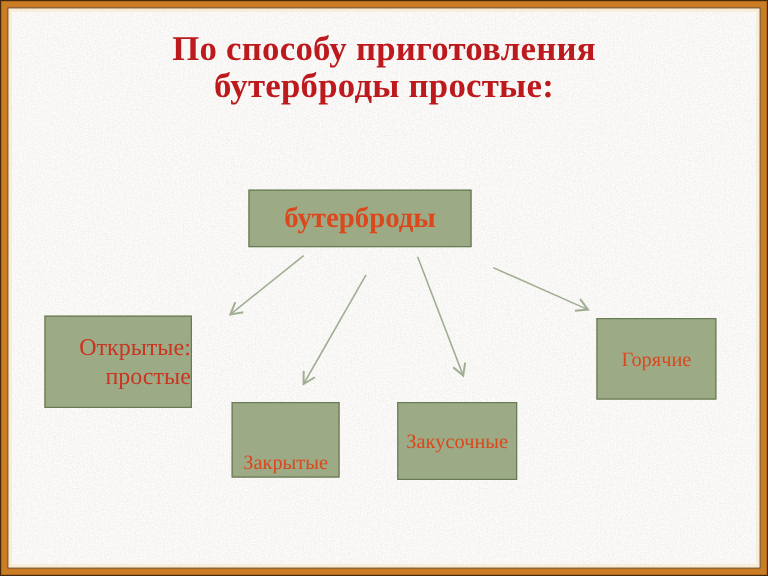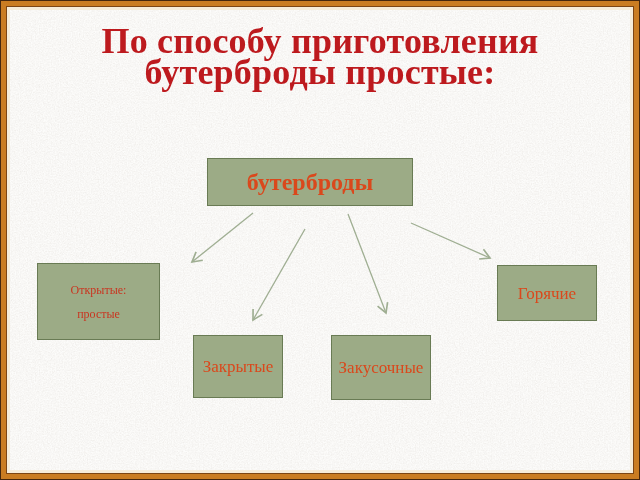--- a/index.html
+++ b/index.html
@@ -44,51 +44,52 @@
   .texture{
     position:absolute;inset:0;width:100%;height:100%;
     pointer-events:none;
   }
   .layer{position:absolute;inset:0;}
   .title{
     position:absolute;
     left:0;top:16px;width:100%;
     text-align:center;
     color:var(--title-color);
-    font-size:36px;
+    font-size:29px;
     font-weight:bold;
     line-height:31px;
     letter-spacing:.2px;
   }
   .node{
     position:absolute;
     box-sizing:border-box;
     background:var(--node-fill);
     border:1.5px solid var(--node-border);
     color:var(--node-text);
     display:flex;
     flex-direction:column;
     align-items:center;
     justify-content:center;
     text-align:center;
     font-size:17px;
     line-height:23px;
   }
   .node-root{
-    left:197px;top:148px;width:206px;height:48px;
+    left:197px;top:148px;width:186px;height:48px;
     font-size:24px;font-weight:bold;
   }
   .node-open{
     left:27px;top:253px;width:123px;height:77px;
-    font-size:12px;line-height:24px;
+    font-size:20px;line-height:24px;
     color:var(--node-text-open);
+    align-items:flex-end;
   }
-  .node-closed{ left:183px;top:325px;width:90px;height:63px; }
+  .node-closed{ left:183px;top:325px;width:90px;height:63px;justify-content:flex-end; }
   .node-snack{ left:321px;top:325px;width:100px;height:65px; }
-  .node-hot{ left:487px;top:255px;width:100px;height:56px; }
+  .node-hot{ left:487px;top:255px;width:100px;height:68px; }
   .arrows{position:absolute;inset:0;width:100%;height:100%;pointer-events:none;}
 </style>
 </head>
 <body>
 
 <div class="slide">
   <div class="frame-inner">
     <div class="content">
 
       <svg class="texture" aria-hidden="true">

